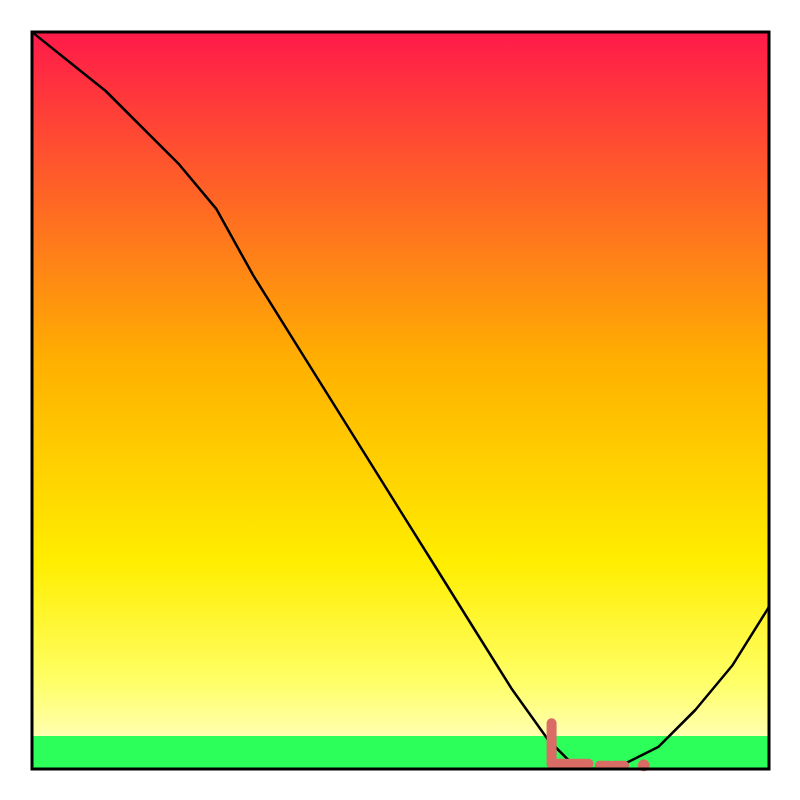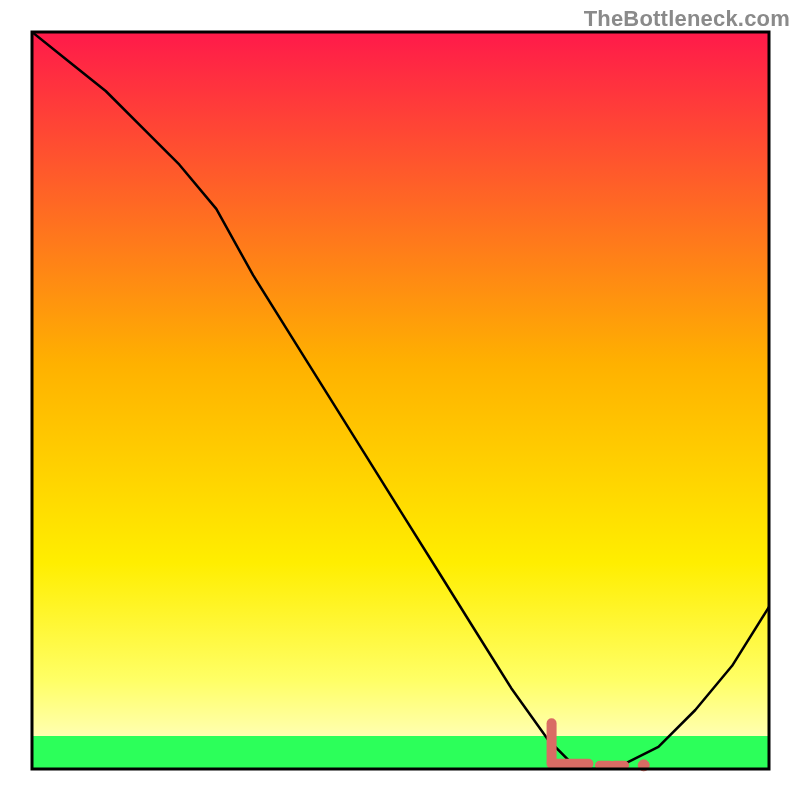--- a/index.html
+++ b/index.html
@@ -13,21 +13,20 @@
     font-size: 22px;
     font-weight: bold;
     color: #8a8a8a;
     letter-spacing: 0.2px;
   }
   svg { display: block; }
 </style>
 </head>
 <body>
 <div class="container">
-  <div class="watermark">TheBottleneck.com</div>
   <svg width="800" height="800" viewBox="0 0 800 800">
     <defs>
       <linearGradient id="heat" x1="0" y1="0" x2="0" y2="1">
         <stop offset="0" stop-color="#ff1a4a"></stop>
         <stop offset="0.45" stop-color="#ffb100"></stop>
         <stop offset="0.72" stop-color="#ffee00"></stop>
         <stop offset="0.88" stop-color="#ffff66"></stop>
         <stop offset="0.955" stop-color="#ffffb0"></stop>
         <stop offset="0.955" stop-color="#2cff5a"></stop>
         <stop offset="1" stop-color="#2cff5a"></stop>

